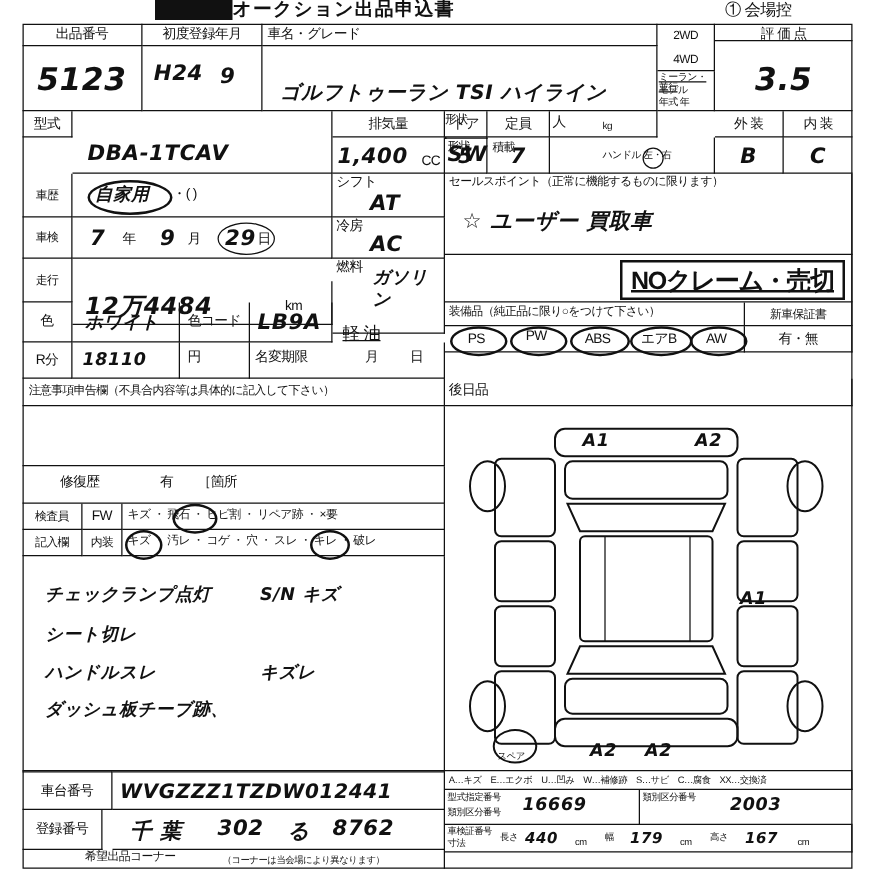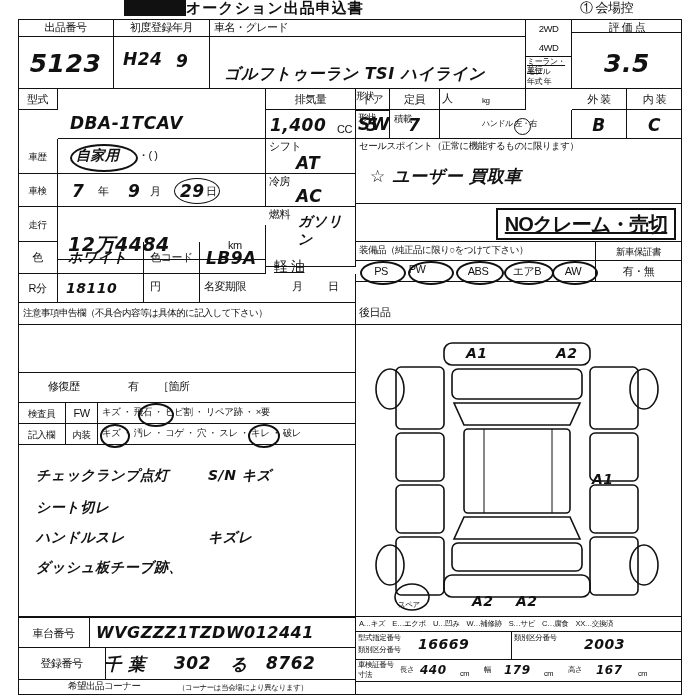--- a/index.html
+++ b/index.html
@@ -215,21 +215,21 @@
   </div>
 
   <div class="bx b-b b-r" style="left:356px;top:242px;width:240px;height:19px;">
     <div class="lbl-s" style="position:absolute;left:3px;top:3px;">装備品（純正品に限り○をつけて下さい）</div>
   </div>
   <div class="bx b-b b-r" style="left:596px;top:242px;width:86px;height:19px;">
     <div class="lbl-s ctr" style="height:19px;">新車保証書</div>
   </div>
   <div class="bx b-b b-r" style="left:356px;top:261px;width:240px;height:21px;">
     <div class="lbl ctr" style="position:absolute;left:6px;top:2px;width:38px;height:17px;">PS</div>
-    <div class="lbl ctr" style="position:absolute;left:42px;top:2px;width:38px;height:14px;text-align:center;">PW</div>
+    <div class="lbl ctr" style="position:absolute;left:54px;top:2px;width:38px;height:14px;text-align:center;">PW</div>
     <div class="lbl ctr" style="position:absolute;left:102px;top:2px;width:40px;height:17px;">ABS</div>
     <div class="lbl ctr" style="position:absolute;left:150px;top:2px;width:42px;height:17px;">エアB</div>
     <div class="lbl ctr" style="position:absolute;left:198px;top:2px;width:38px;height:17px;">AW</div>
     <div class="oval" style="position:absolute;left:4px;top:0px;width:42px;height:20px;"></div>
     <div class="oval" style="position:absolute;left:52px;top:0px;width:42px;height:20px;"></div>
     <div class="oval" style="position:absolute;left:100px;top:0px;width:44px;height:20px;"></div>
     <div class="oval" style="position:absolute;left:148px;top:0px;width:46px;height:20px;"></div>
     <div class="oval" style="position:absolute;left:196px;top:0px;width:42px;height:20px;"></div>
   </div>
   <div class="bx b-b b-r" style="left:596px;top:261px;width:86px;height:21px;">
@@ -372,21 +372,21 @@
     <div class="tiny" style="position:absolute;left:282px;top:10px;">cm</div>
   </div>
 
   <div class="bx b-t b-b b-r" style="left:18px;top:617px;width:72px;height:31px;">
     <div class="lbl ctr" style="height:31px;">車台番号</div>
   </div>
   <div class="bx b-t b-b b-r" style="left:90px;top:617px;width:266px;height:31px;">
     <div class="hw hw-md" style="position:absolute;left:6px;top:5px;font-size:16px;">WVGZZZ1TZDW012441</div>
   </div>
 
-  <div class="bx b-b b-r" style="left:18px;top:648px;width:88px;height:32px;">
+  <div class="bx b-b b-r" style="left:18px;top:648px;width:64px;height:32px;">
     <div class="lbl ctr" style="height:32px;">登録番号</div>
   </div>
   <div class="bx b-b b-r" style="left:90px;top:648px;width:266px;height:32px;">
     <div class="hw hw-md" style="position:absolute;left:14px;top:5px;">千 葉</div>
     <div class="hw hw-md" style="position:absolute;left:84px;top:5px;">302</div>
     <div class="hw hw-md" style="position:absolute;left:140px;top:5px;">る</div>
     <div class="hw hw-md" style="position:absolute;left:176px;top:5px;">8762</div>
   </div>
 
   <div class="bx b-r" style="left:18px;top:680px;width:338px;height:15px;">

